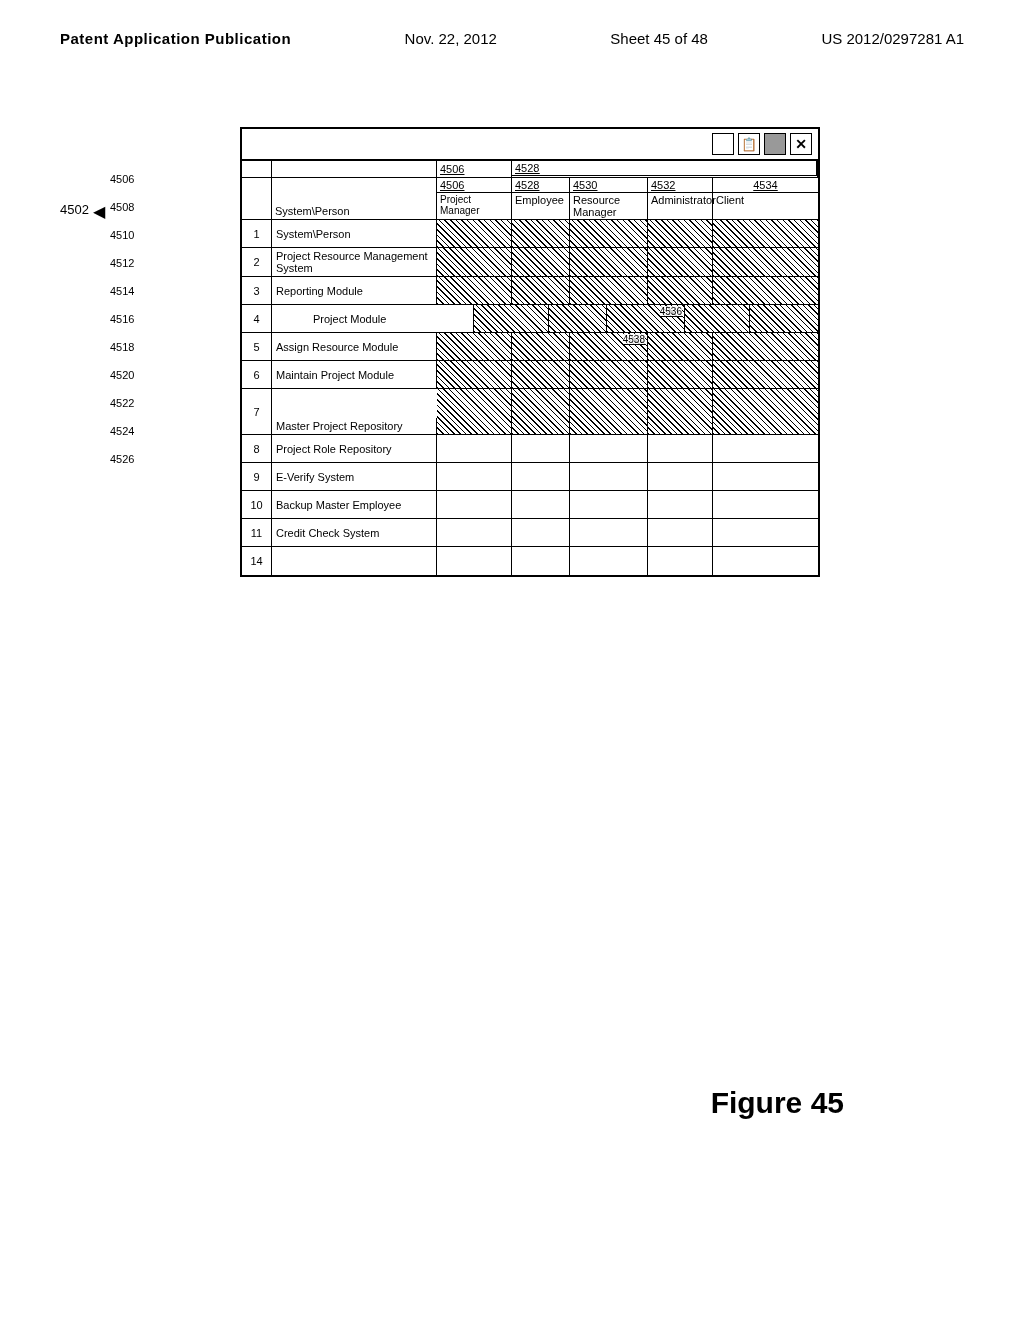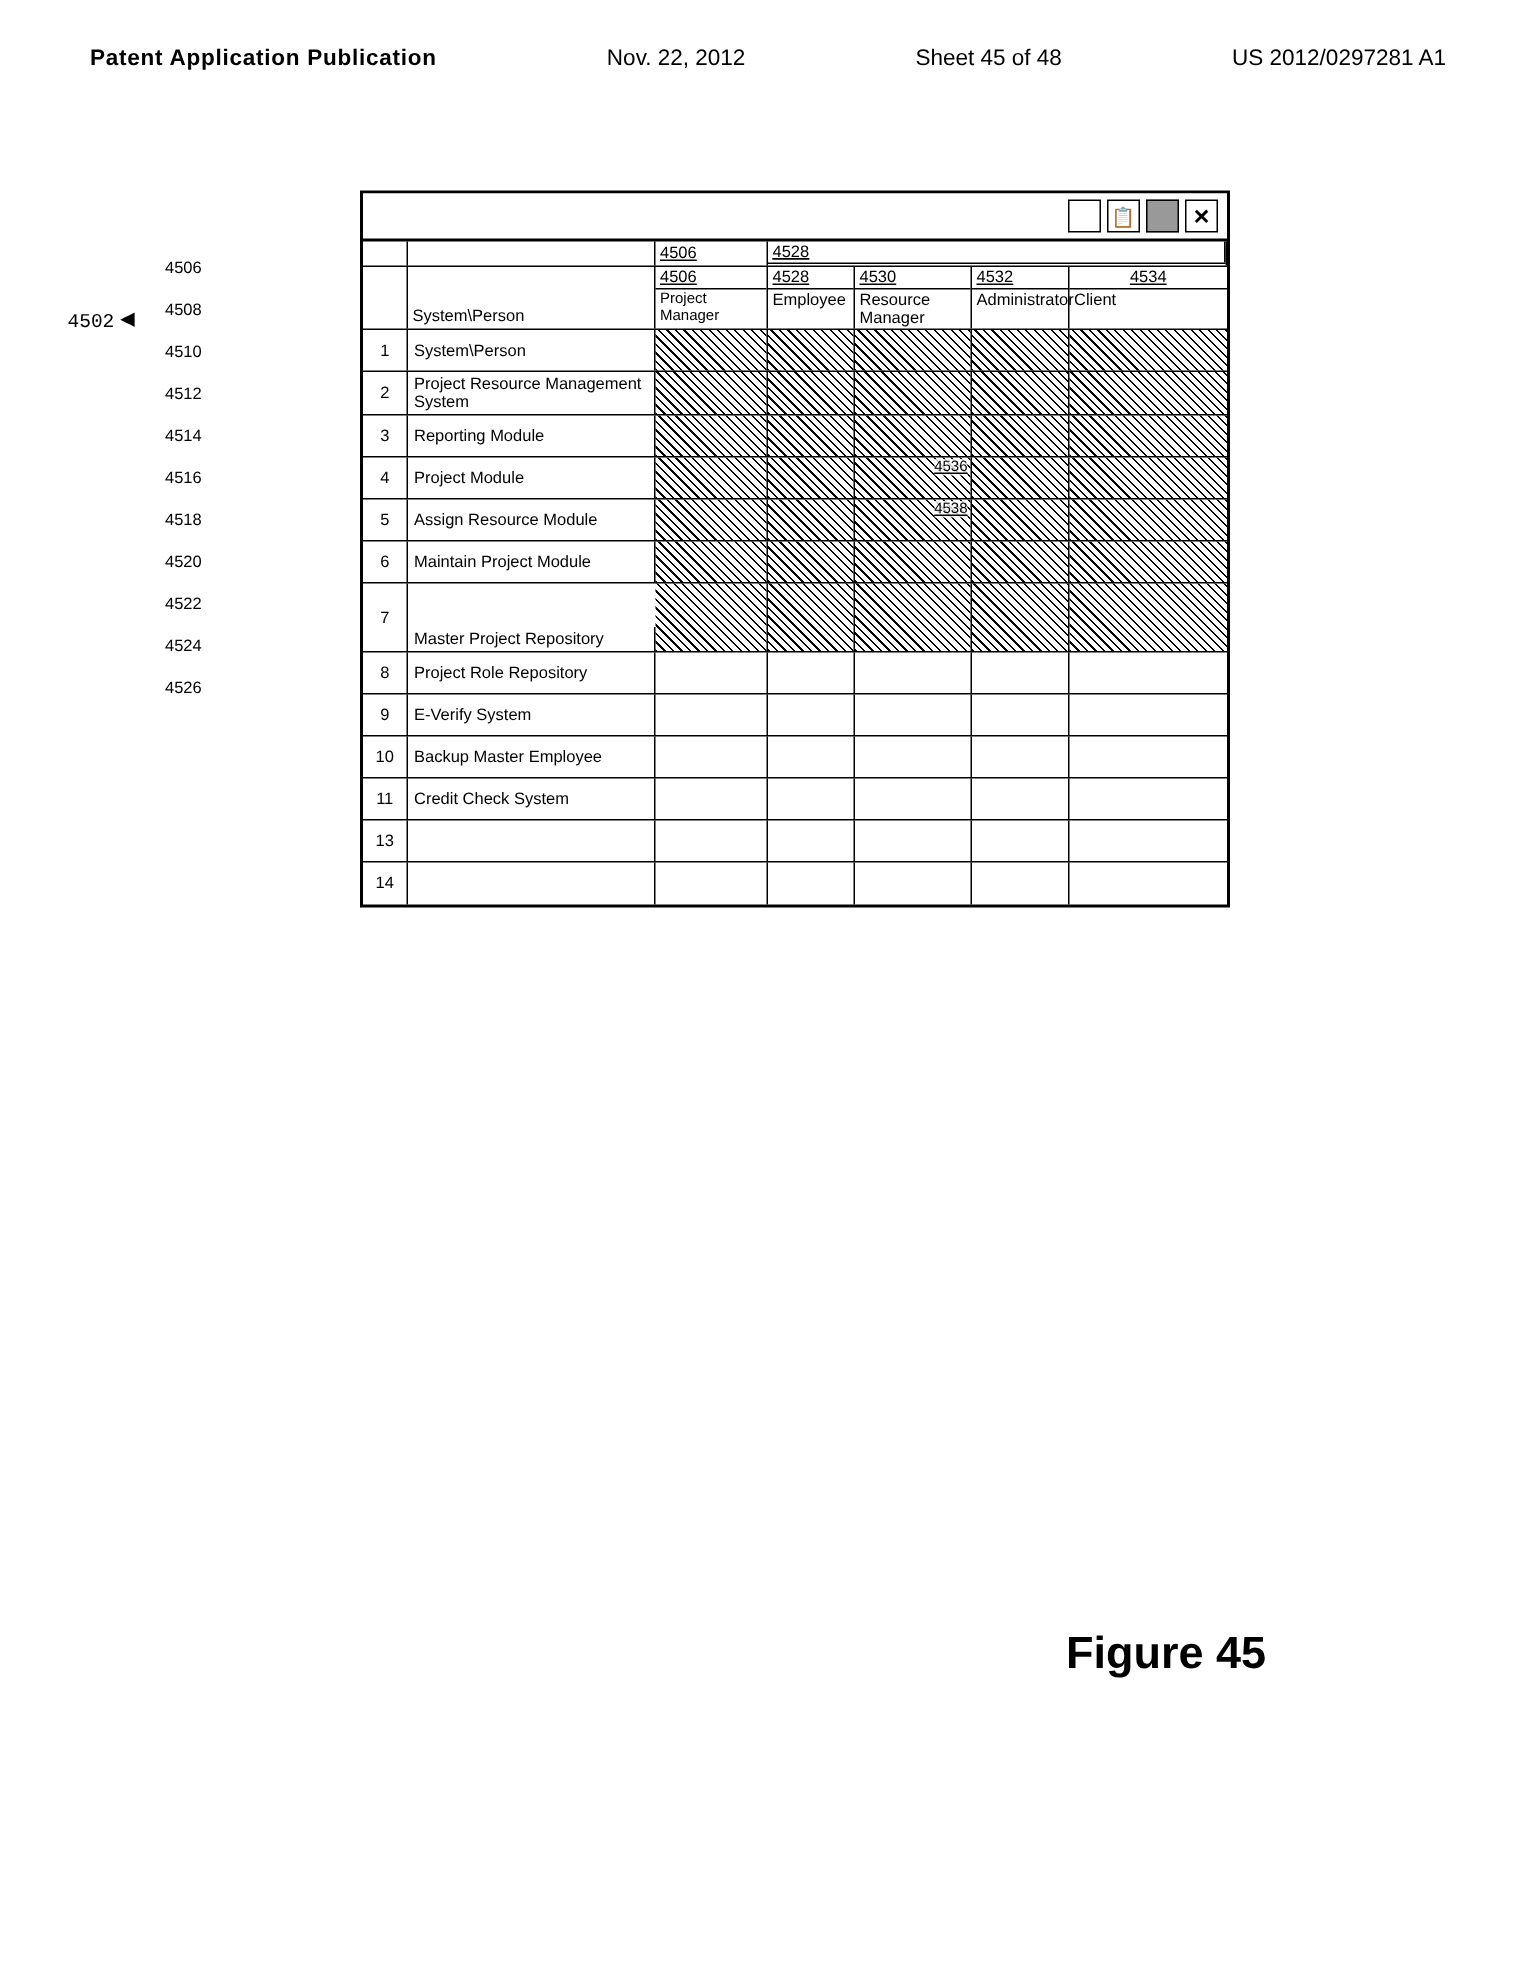--- a/index.html
+++ b/index.html
@@ -186,21 +186,21 @@
 
 <div class="page-header">
   <span class="header-left">Patent Application Publication</span>
   <span class="header-center">Nov. 22, 2012</span>
   <span class="header-center">Sheet 45 of 48</span>
   <span class="header-right">US 2012/0297281 A1</span>
 </div>
 
 <div class="main-content">
 
-  <div style="position: absolute; left: 45px; top: 145px; font-size: 13px; display: flex; align-items: flex-end; gap: 4px; font-family: Liberation Mono, monospace;">
+  <div style="position: absolute; left: 60px; top: 145px; font-size: 13px; display: flex; align-items: flex-start; gap: 4px;">
     <span>4502</span>
     <span style="font-size: 16px;">◀</span>
   </div>
 
   <div class="diagram-outer">
 
     <div class="left-refs">
       <div class="left-ref-item">4506</div>
       <div class="left-ref-item">4508</div>
       <div class="left-ref-item">4510</div>
@@ -333,21 +333,21 @@
         <div class="cell-admin" style="width:65px; min-width:65px;">
             <div class="hatch"></div>
           </div>
         <div class="cell-client">
             <div class="hatch"></div>
           </div>
       </div>
 
       <div class="table-row">
         <div class="cell-rownum">4</div>
-        <div class="cell-system" style="width:165px; min-width:165px;">Project Module</div>
+        <div class="cell-system" style="width:165px; min-width:165px;margin-left:37px;">Project Module</div>
         <div class="cell-pm" style="width:75px; min-width:75px;">
             <div class="hatch"></div>
           </div>
         <div class="cell-employee" style="width:58px; min-width:58px;">
             <div class="hatch"></div>
           </div>
 
         <div class="cell-rm" style="width:78px; min-width:78px; position:relative;">
           <div class="hatch"></div>
           <span style="position:absolute; top:1px; right:2px; font-size:10px; text-decoration:underline; background:rgba(255,255,255,0.8);">4536</span>
@@ -456,29 +456,20 @@
         <div class="cell-rownum">11</div>
         <div class="cell-system" style="width:165px; min-width:165px;">Credit Check System</div>
         <div class="cell-pm" style="width:75px; min-width:75px;"></div>
         <div class="cell-employee" style="width:58px; min-width:58px;"></div>
         <div class="cell-rm" style="width:78px; min-width:78px;"></div>
         <div class="cell-admin" style="width:65px; min-width:65px;"></div>
         <div class="cell-client"></div>
       </div>
 
 
-      <div class="table-row" style="min-height:28px;">
-        <div class="cell-rownum">13</div>
-        <div class="cell-system" style="width:165px; min-width:165px;"></div>
-        <div class="cell-pm" style="width:75px; min-width:75px;"></div>
-        <div class="cell-employee" style="width:58px; min-width:58px;"></div>
-        <div class="cell-rm" style="width:78px; min-width:78px;"></div>
-        <div class="cell-admin" style="width:65px; min-width:65px;"></div>
-        <div class="cell-client"></div>
-      </div>
 
       <div class="table-row" style="min-height:28px;">
         <div class="cell-rownum">14</div>
         <div class="cell-system" style="width:165px; min-width:165px;"></div>
         <div class="cell-pm" style="width:75px; min-width:75px;"></div>
         <div class="cell-employee" style="width:58px; min-width:58px;"></div>
         <div class="cell-rm" style="width:78px; min-width:78px;"></div>
         <div class="cell-admin" style="width:65px; min-width:65px;"></div>
         <div class="cell-client"></div>
       </div>

